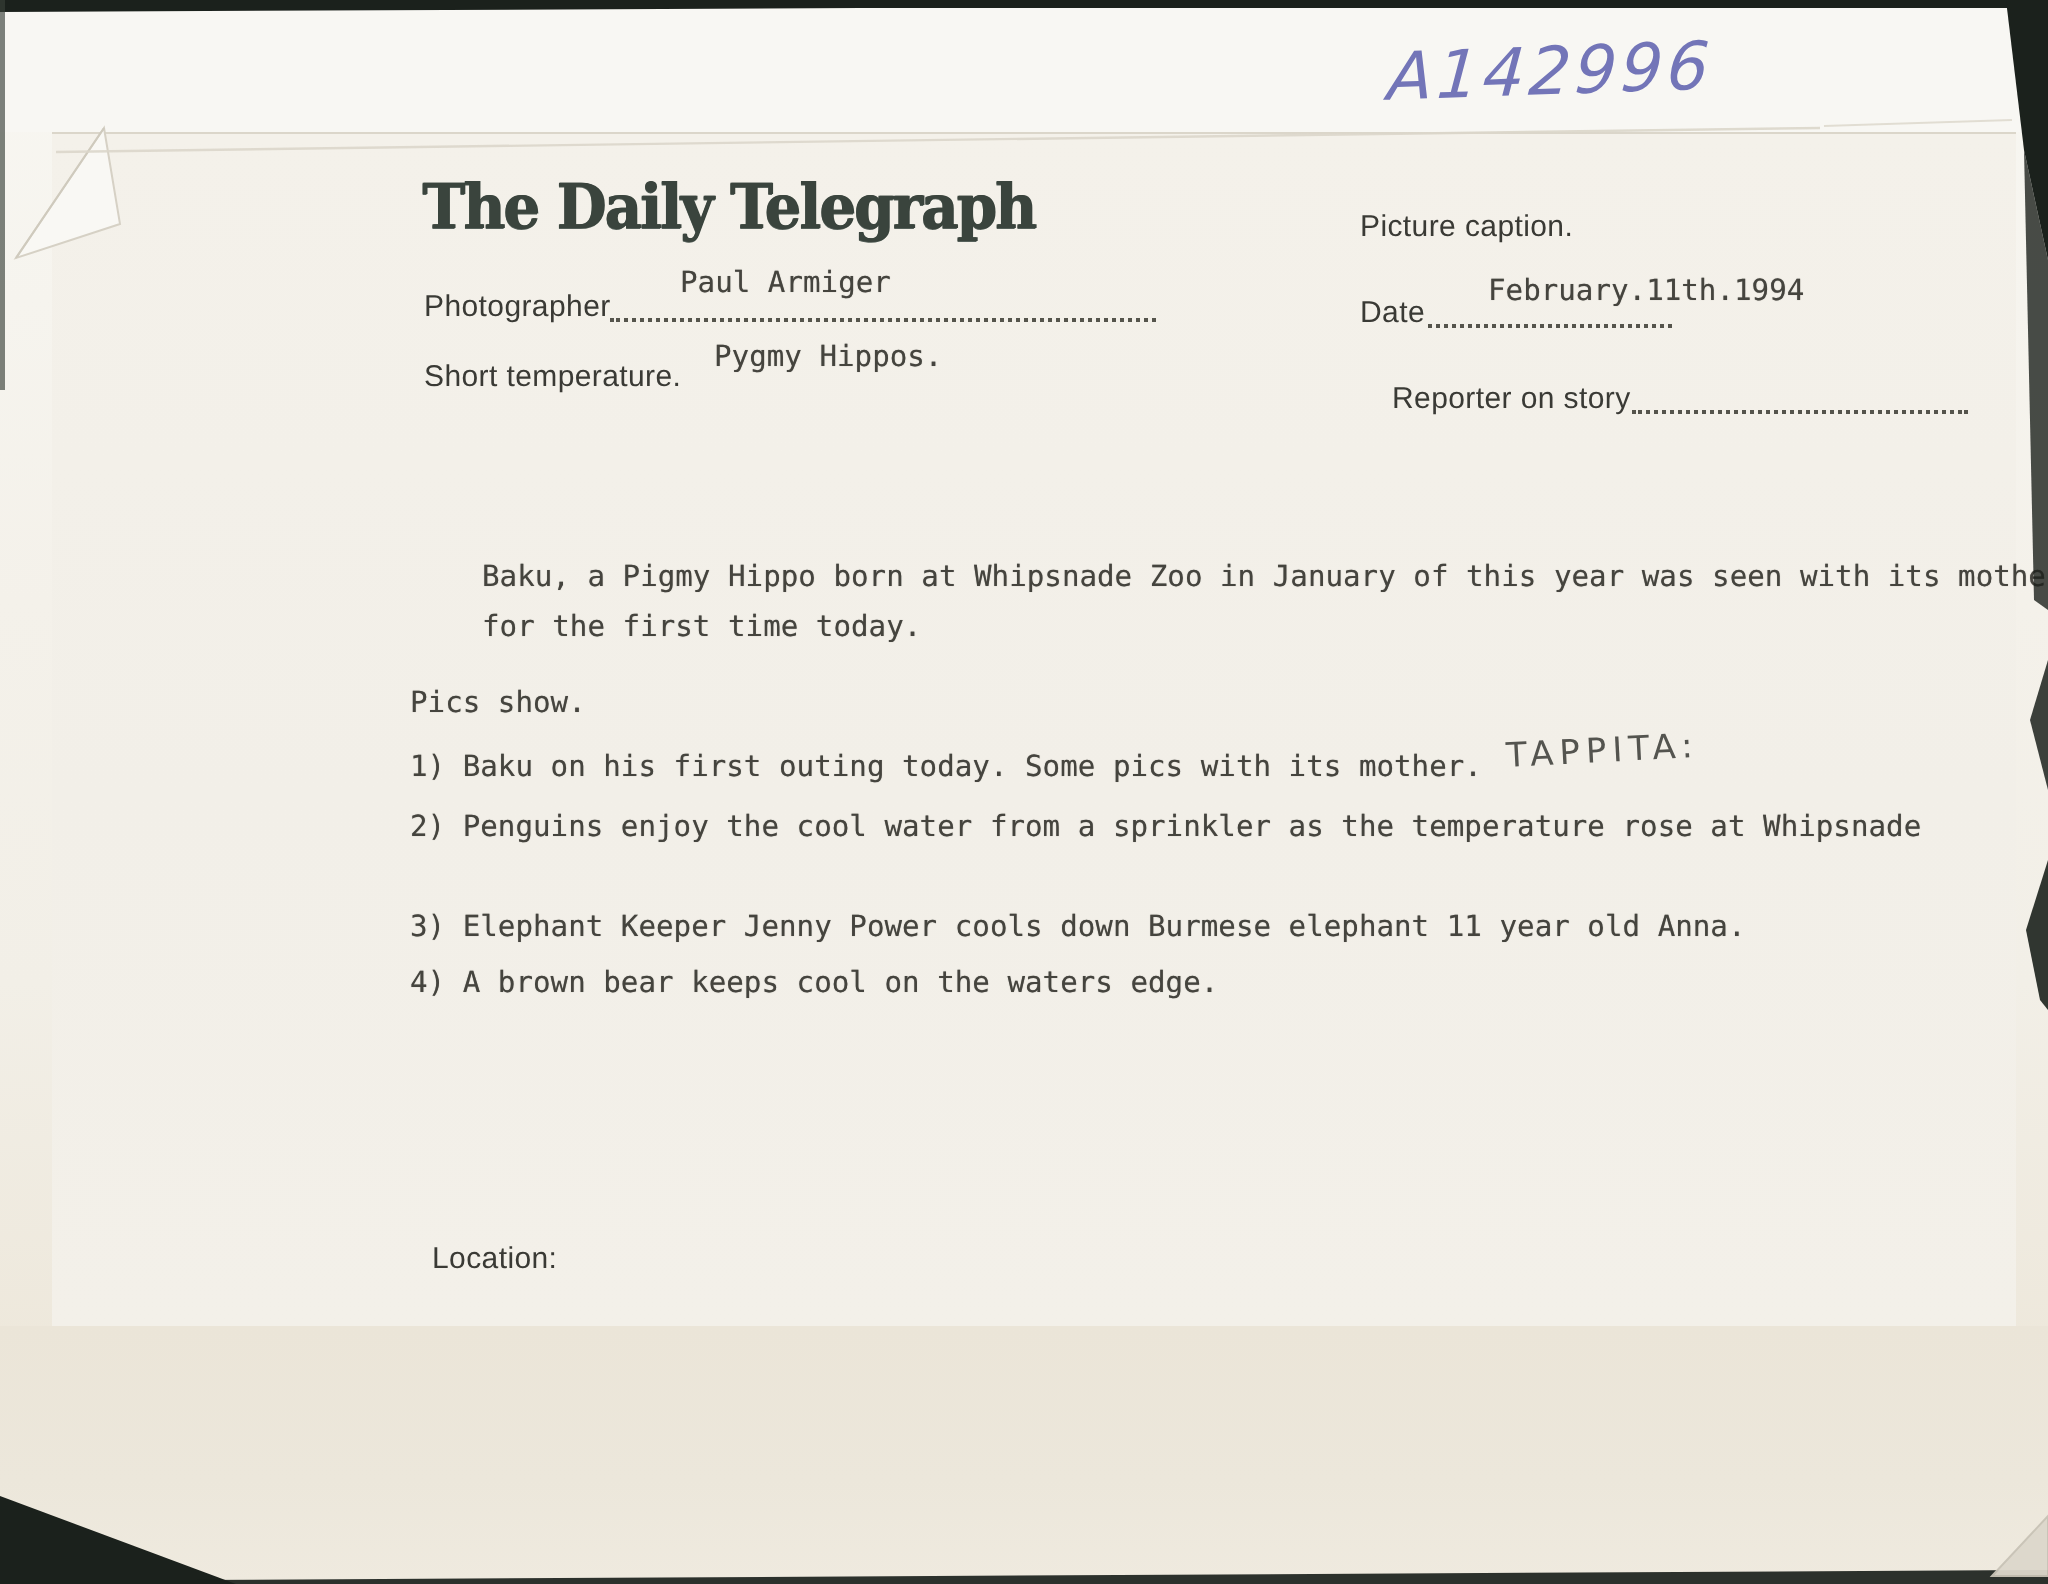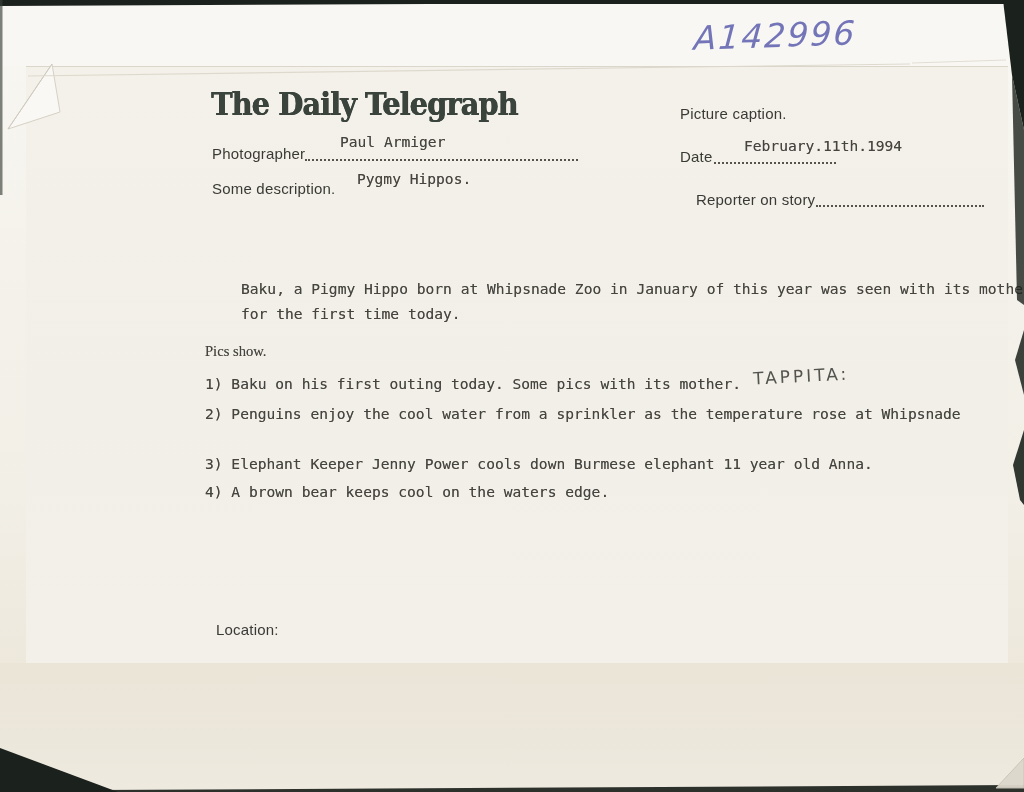--- a/index.html
+++ b/index.html
@@ -58,35 +58,35 @@
   <div class="sheet-bottom-band"></div>
 
   <div class="photo-id">A142996</div>
 
   <div class="masthead">The Daily Telegraph</div>
 
   <div class="label" style="left:212px;top:145px;">Photographer</div>
   <div class="dotline" style="left:305px;top:147px;width:273px;"></div>
   <div class="typed" style="left:340px;top:133px;">Paul Armiger</div>
 
-  <div class="label" style="left:212px;top:180px;">Some description.</div>
+  <div class="label" style="left:212px;top:180px;">Short temperature.</div>
   <div class="typed" style="left:357px;top:170px;">Pygmy Hippos.</div>
 
   <div class="label" style="left:680px;top:105px;">Picture caption.</div>
 
   <div class="label" style="left:680px;top:148px;">Date</div>
   <div class="dotline" style="left:714px;top:150px;width:122px;"></div>
   <div class="typed" style="left:744px;top:137px;">February.11th.1994</div>
 
   <div class="label" style="left:696px;top:191px;">Reporter on story</div>
   <div class="dotline" style="left:816px;top:193px;width:168px;"></div>
 
   <div class="typed para" style="left:197px;top:276px;margin-left:44px;">Baku, a Pigmy Hippo born at Whipsnade Zoo in January of this year was seen with its mother for the first time today.</div>
 
-  <div class="typed" style="left:205px;top:343px;font-family:Liberation Serif, serif;">Pics show.</div>
+  <div class="typed" style="left:205px;top:343px;">Pics show.</div>
 
   <div class="typed" style="left:205px;top:375px;">1) Baku on his first outing today. Some pics with its mother.</div>
   <div class="hand-note">TAPPITA:</div>
   <div class="typed" style="left:205px;top:405px;text-align:right;">2) Penguins enjoy the cool water from a sprinkler as the temperature rose at Whipsnade</div>
   <div class="typed" style="left:205px;top:455px;">3) Elephant Keeper Jenny Power cools down Burmese elephant 11 year old Anna.</div>
   <div class="typed" style="left:205px;top:483px;">4) A brown bear keeps cool on the waters edge.</div>
 
   <div class="label" style="left:205px;top:621px;margin-left:11px;">Location:</div>
 
   <svg class="edges" width="1024" height="792" viewBox="0 0 1024 792">

